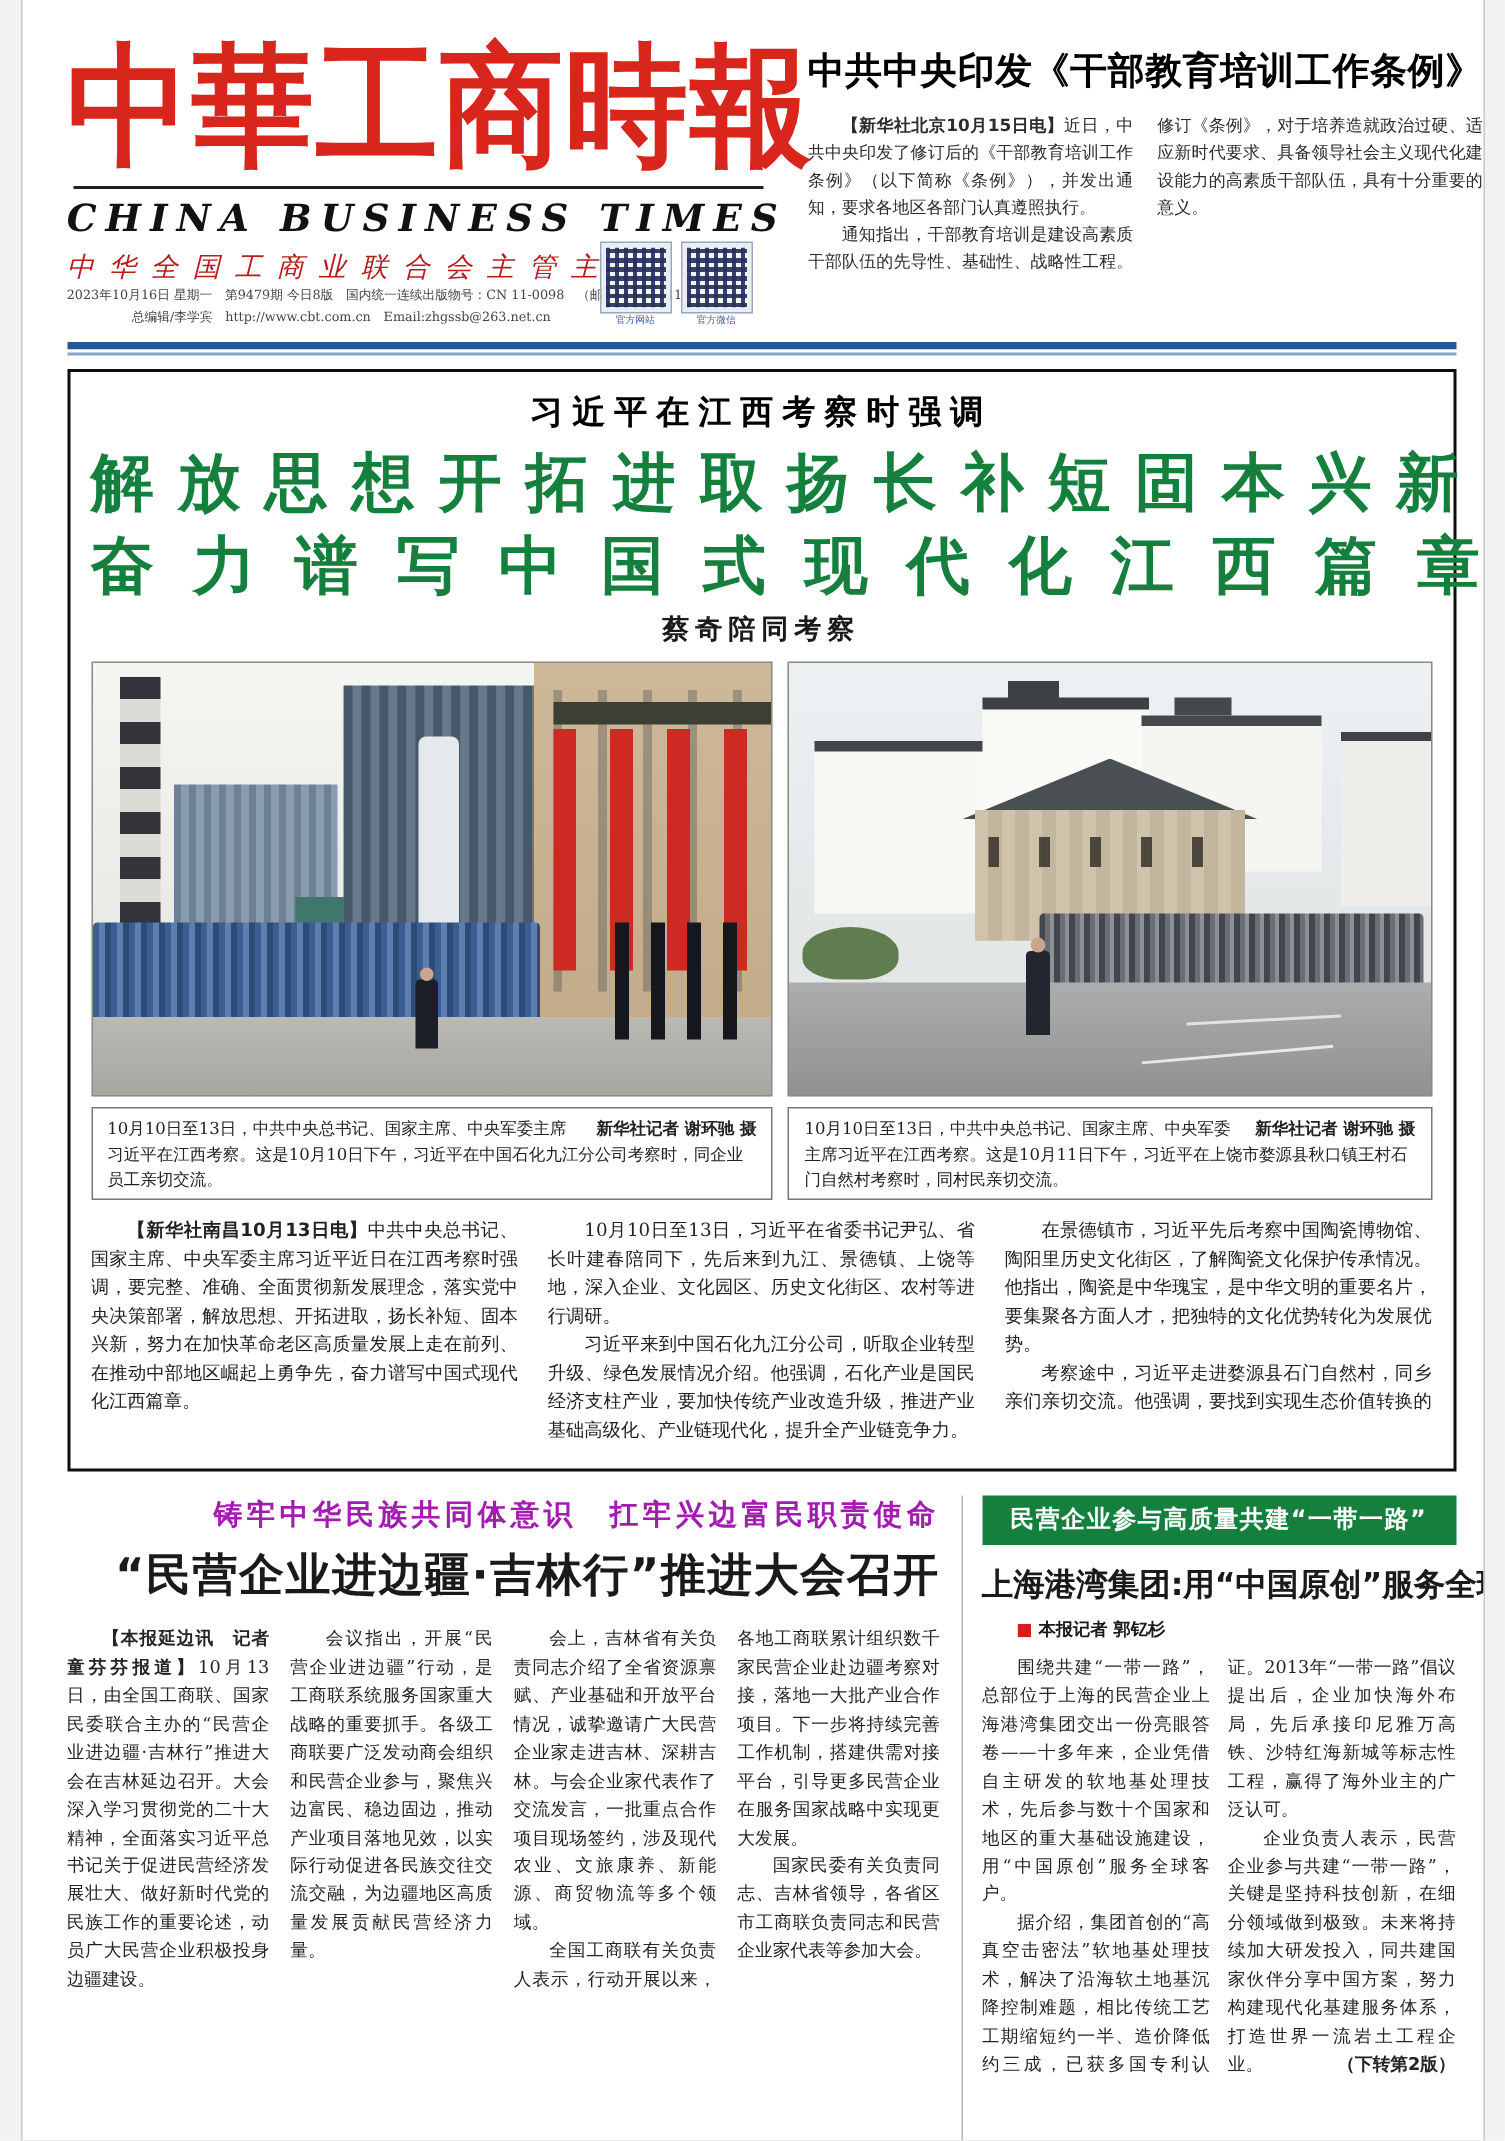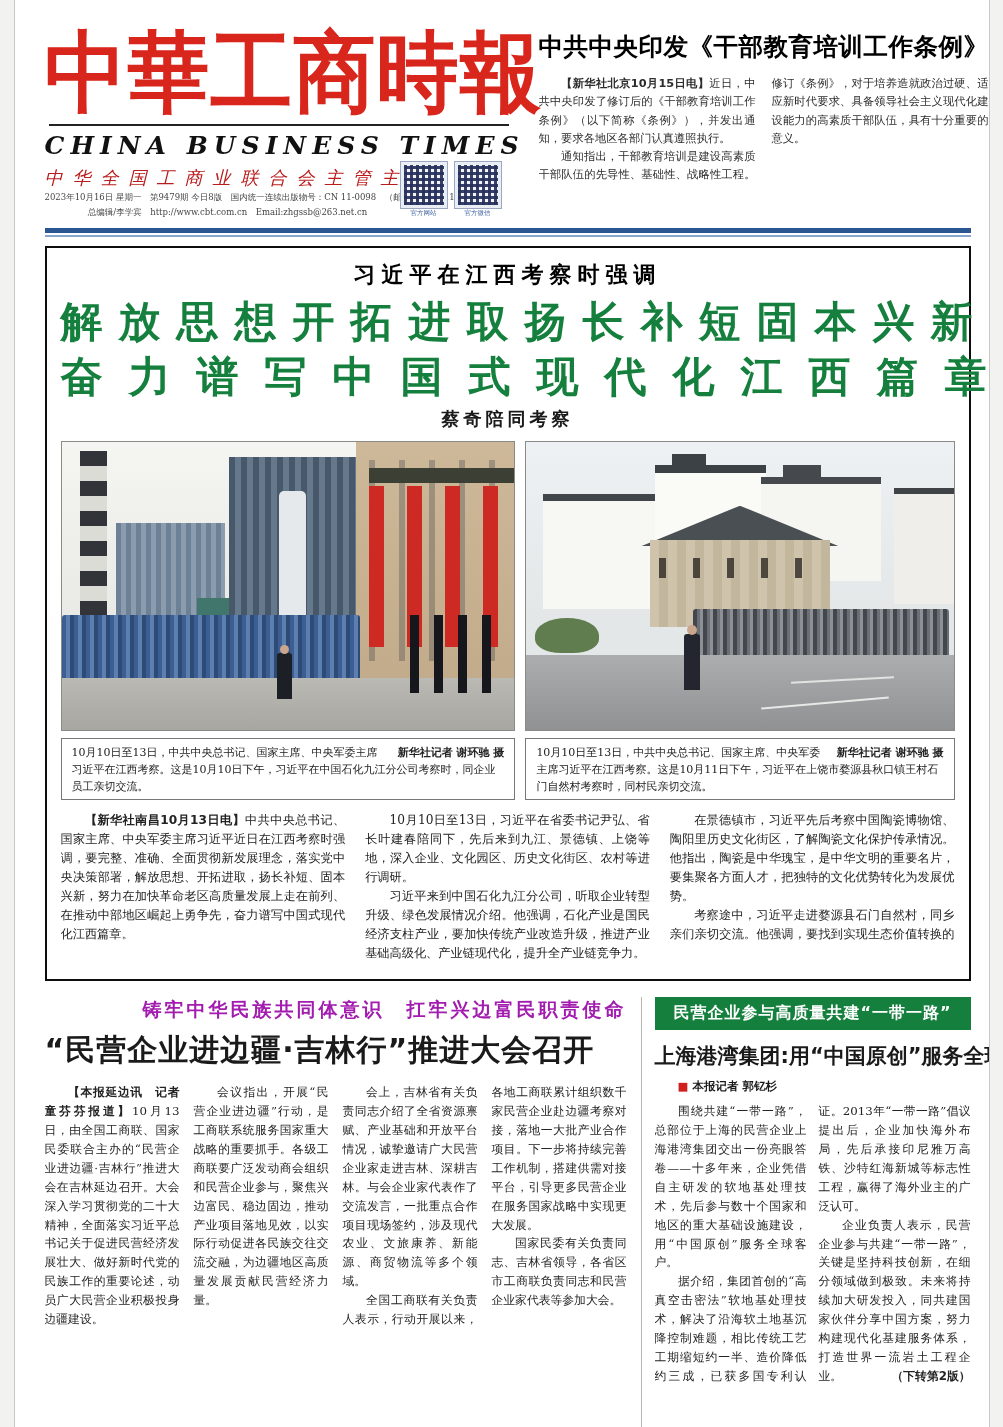--- a/index.html
+++ b/index.html
@@ -134,21 +134,21 @@
   }
   
   .bottom { display:flex; margin-top:16px; }
   .frontier { flex:1; min-width:0; }
   .frontier-kicker {
     font-family:"DejaVu Sans","Liberation Sans",sans-serif; font-weight:bold;
     font-size:19px; letter-spacing:3px; text-align:right; color:#a21caf;
   }
   .frontier-headline {
     font-family:"DejaVu Sans","Liberation Sans",sans-serif; font-weight:900;
-    font-size:30px; text-align:left; margin:7px 0 12px; letter-spacing:1px; white-space:nowrap;
+    font-size:30px; text-align:right; margin:7px 0 12px; letter-spacing:1px; white-space:nowrap;
   }
   .frontier-body {
     column-count:4; column-gap:14px; height:352px; overflow:hidden;
     font-size:11.8px; line-height:1.6; text-align:justify; color:#242424;
   }
   .belt { width:330px; flex:none; margin-left:14px; padding-left:13px; border-left:1px solid #b5b5b0; }
   .belt-banner {
     background:#15803d; color:#fff; text-align:center;
     font-family:"DejaVu Sans","Liberation Sans",sans-serif; font-weight:bold;
     font-size:16px; letter-spacing:1px; padding:6px 2px; white-space:nowrap;

